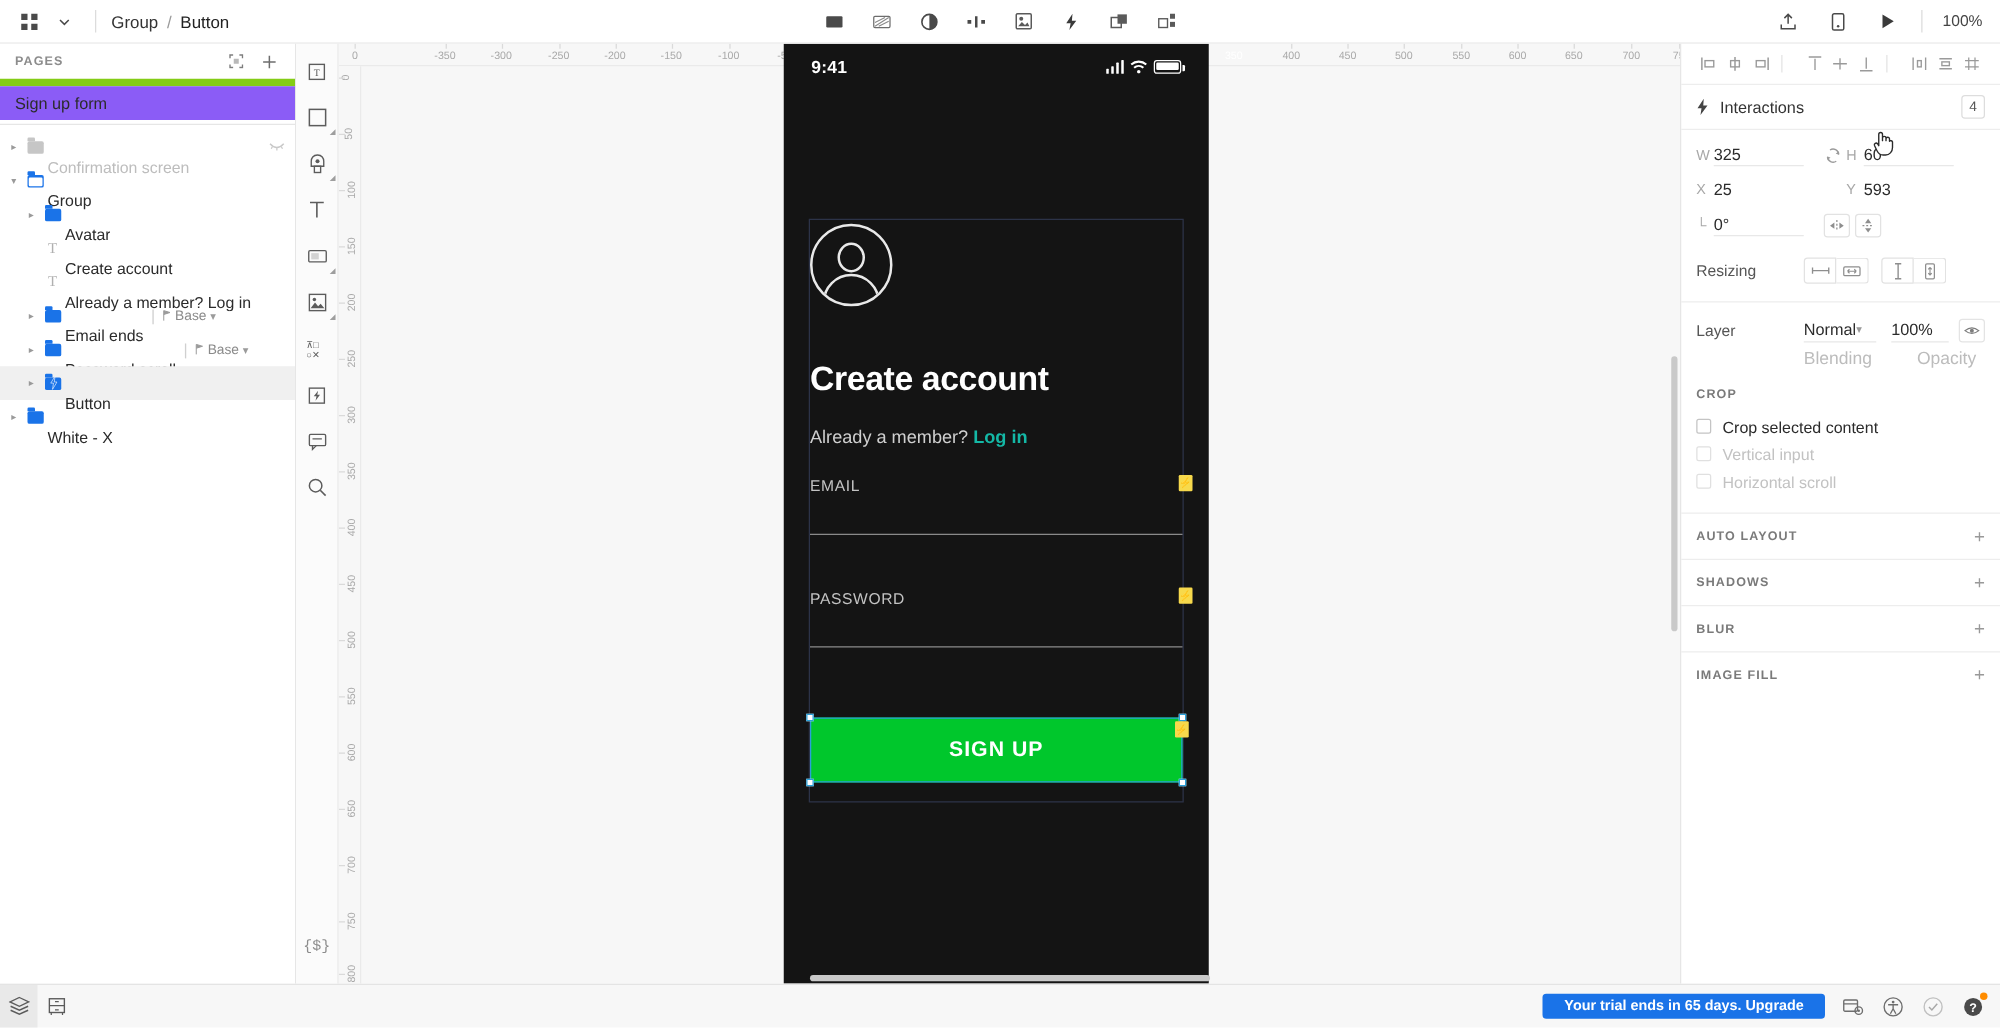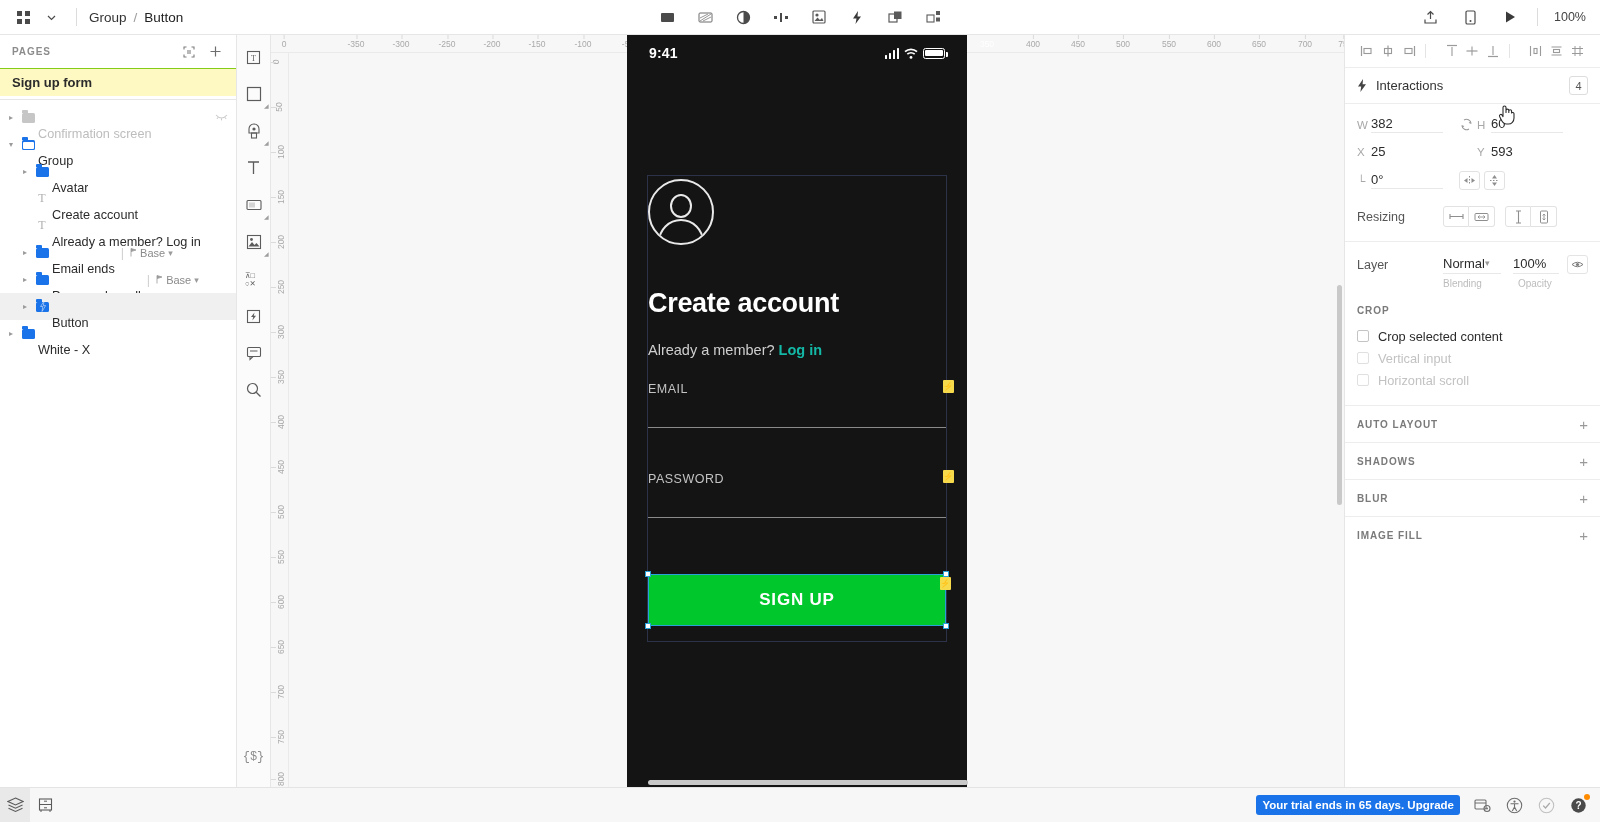--- a/index.html
+++ b/index.html
@@ -40,31 +40,31 @@
   .tb-right .tb-sep2 { width:1px; height:18px; background:#dcdcdc; }
   .zoom-label { font-size: 12.5px; color: #444; min-width: 34px; text-align: right; }
 
   
   .leftpanel {
     position: absolute; top: 35px; left: 0; width: 237px; height: 752px;
     background: #ffffff; border-right: 1px solid #e6e6e6;
   }
   .pages-hdr {
     height: 34px; display: flex; align-items: center; padding: 0 12px;
-    border-bottom: 1px solid #84cc16;
+    border-bottom: 6px solid #84cc16;
   }
   .pages-title {
     font-size: 10px; letter-spacing: 0.9px; color: #8c8c8c; font-weight: 600; flex: 1;
   }
   .pages-hdr .ic { width: 18px; height: 18px; display:flex; align-items:center; justify-content:center; color:#7d7d7d; margin-left: 8px; }
   .page-row {
     height: 27px; display: flex; align-items: center; padding: 0 12px;
     font-size: 13px; color: #2b2b2b;
   }
-  .page-row.sel { background: #fef9c3; font-weight: 700; }
+  .page-row.sel { background: #8b5cf6; font-weight: 400; }
   .pages-divider { height: 1px; background: #e6e6e6; margin-top: 3px; }
 
   .search-wrap {
     height: 38px; display: flex; align-items: center; padding: 0 10px 0 12px; gap: 8px;
     border-bottom: 1px solid #ededed;
   }
   .search-input {
     flex: 1; border: none; outline: none; font-size: 12.5px; color: #333;
     font-family: "Liberation Sans", sans-serif; background: transparent;
     border-bottom: 1px solid #e2e2e2; height: 22px;
@@ -273,21 +273,21 @@
   .blend .chev { color:#999; font-size:9px; }
   .opacity {
     width: 46px; font-size:13px; color:#2b2b2b; border-bottom:1px solid #e8e8e8;
     text-align:left; padding-bottom:2px; margin-left: 12px;
   }
   .eye-btn {
     width:21px; height:19px; border:1px solid #e4e4e4; border-radius:3px;
     display:flex; align-items:center; justify-content:center; color:#7d7d7d; margin-left:8px;
   }
   .sublbls { display:flex; padding: 2px 12px 0 98px; }
-  .sublbl { font-size:10px; color:#bcbcbc; }
+  .sublbl { font-size:14px; color:#bcbcbc; }
   .sublbl.op { margin-left: 36px; }
 
   .crop-sec { padding: 16px 12px 4px 12px; }
   .sec-title { font-size:10px; letter-spacing:0.9px; color:#7a7a7a; font-weight:600; margin-bottom:9px; }
   .cb-row { display:flex; align-items:center; gap:9px; height:22px; }
   .cbx { width:12px; height:12px; border:1px solid #c4c4c4; border-radius:2px; background:#fff; flex:none; }
   .cb-row.dim .cbx { border-color:#e0e0e0; }
   .cb-lbl { font-size:12.8px; color:#2b2b2b; }
   .cb-row.dim .cb-lbl { color:#c2c2c2; }
 
@@ -308,21 +308,21 @@
     position: absolute; bottom: 0; left: 0; width: 1600px; height: 35px;
     background: #f7f7f7; border-top: 1px solid #e4e4e4; display:flex; align-items:center;
   }
   .bb-left { display:flex; align-items:center; height:35px; }
   .bb-btn {
     width: 30px; height: 35px; display:flex; align-items:center; justify-content:center; color:#5b5b5b;
   }
   .bb-btn.active { background:#e9e9e9; }
   .bb-right { position:absolute; right: 12px; display:flex; align-items:center; gap: 13px; }
   .trial-pill {
-    background:#1a73e8; color:#fff; font-size:11.5px; padding: 4px 6px; border-radius:3px;
+    background:#1a73e8; color:#fff; font-size:11.5px; padding: 4px 17px; border-radius:3px;
     font-weight:600;
   }
   .bb-ic { width:19px; height:19px; display:flex; align-items:center; justify-content:center; color:#6e6e6e; position:relative; }
   .bb-ic .dot { position:absolute; right:-2px; top:-2px; width:6px; height:6px; background:#ff8c00; border-radius:50%; }
   svg { display:block; }
 </style>
 </head>
 <body>
 
 <div class="app">
@@ -823,21 +823,21 @@
           </svg>
       </div>
       <div class="int-title">Interactions</div>
       <div class="int-count">4</div>
     </div>
 
     <div class="props">
       <div class="prow">
         <div class="pcell">
           <span class="plbl">W</span>
-          <span class="pval">382</span>
+          <span class="pval">325</span>
         </div>
         <div class="link-ic">
           <svg width="13" height="13" viewBox="0 0 13 13">
               <path d="M4 2 A4.5 4.5 0 0 1 11 5.5" stroke="#9b9b9b" stroke-width="1.1" fill="none"></path>
               <path d="M9 11 A4.5 4.5 0 0 1 2 7.5" stroke="#9b9b9b" stroke-width="1.1" fill="none"></path>
               <path d="M10.8 3 L11.3 5.8 L8.6 5" fill="#9b9b9b"></path>
               <path d="M2.2 10 L1.7 7.2 L4.4 8" fill="#9b9b9b"></path>
             </svg>
         </div>
         <div class="pcell">

